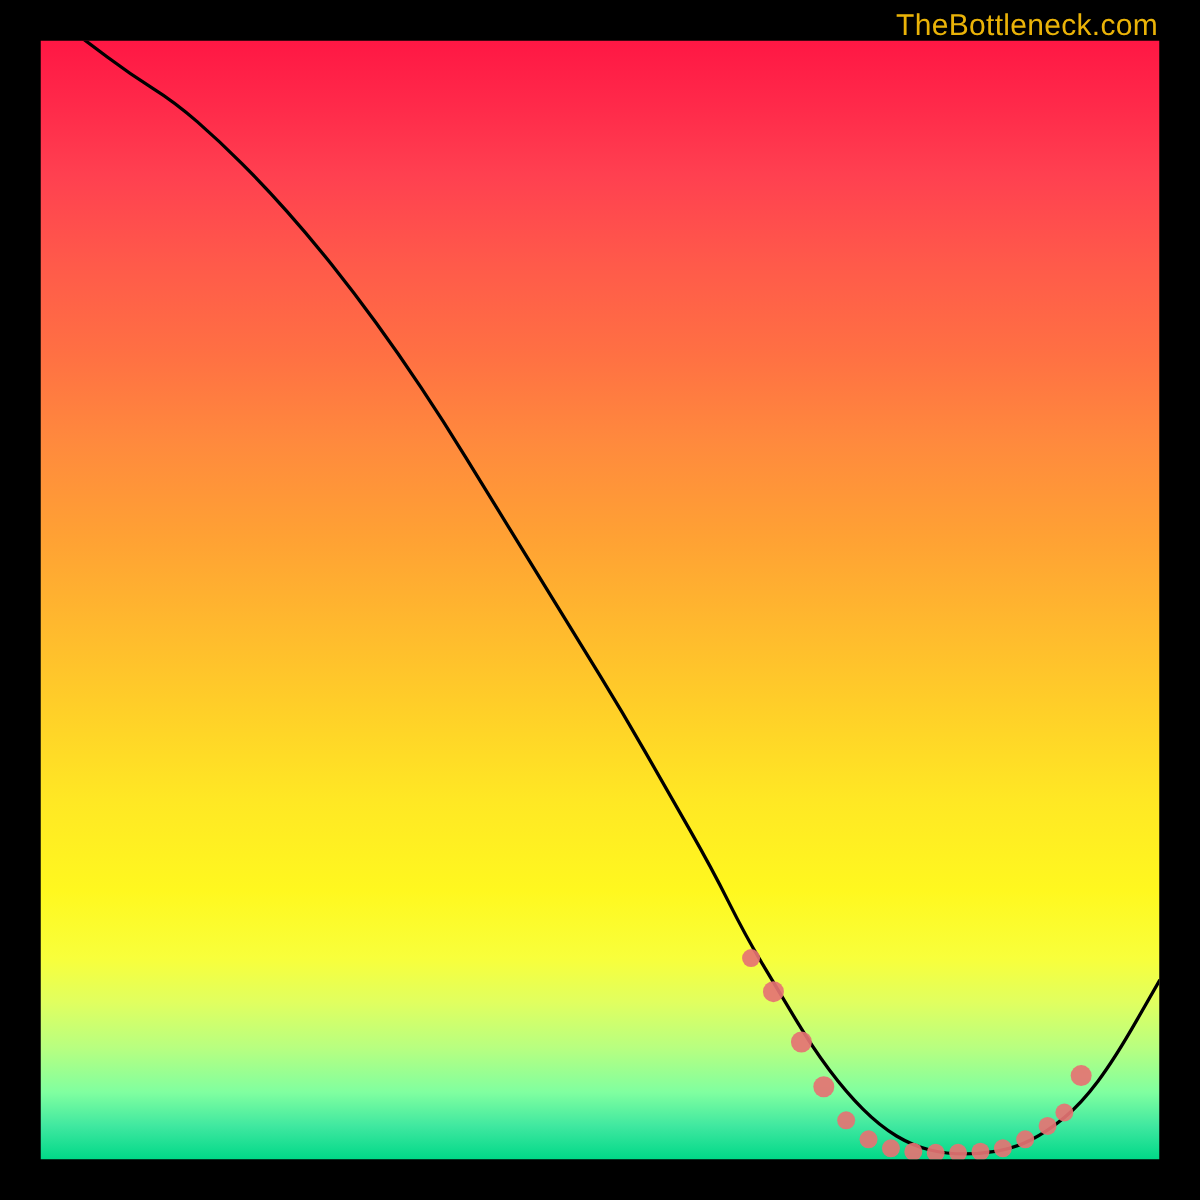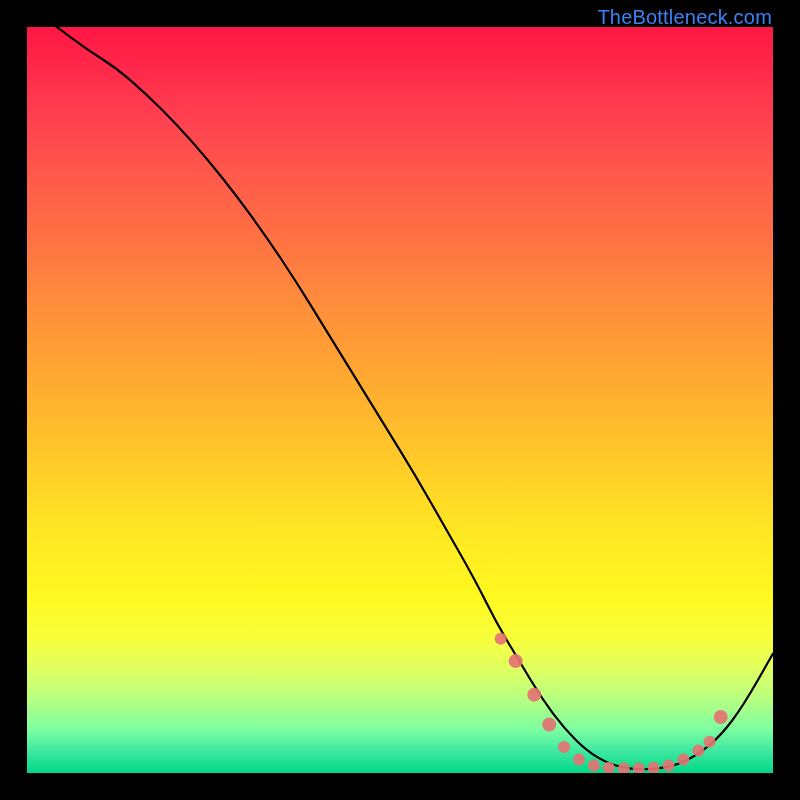--- a/index.html
+++ b/index.html
@@ -44,21 +44,21 @@
   .curve-svg {
     position: absolute;
     inset: 0;
     width: 100%;
     height: 100%;
   }
   .watermark {
     position: absolute;
     top: 6px;
     right: 28px;
-    color: #3b82f6;
+    color: #eab308;
     font-size: 20px;
     font-weight: 500;
     letter-spacing: 0.2px;
   }
 </style>
 </head>
 <body>
 
 <div class="watermark">TheBottleneck.com</div>
 

